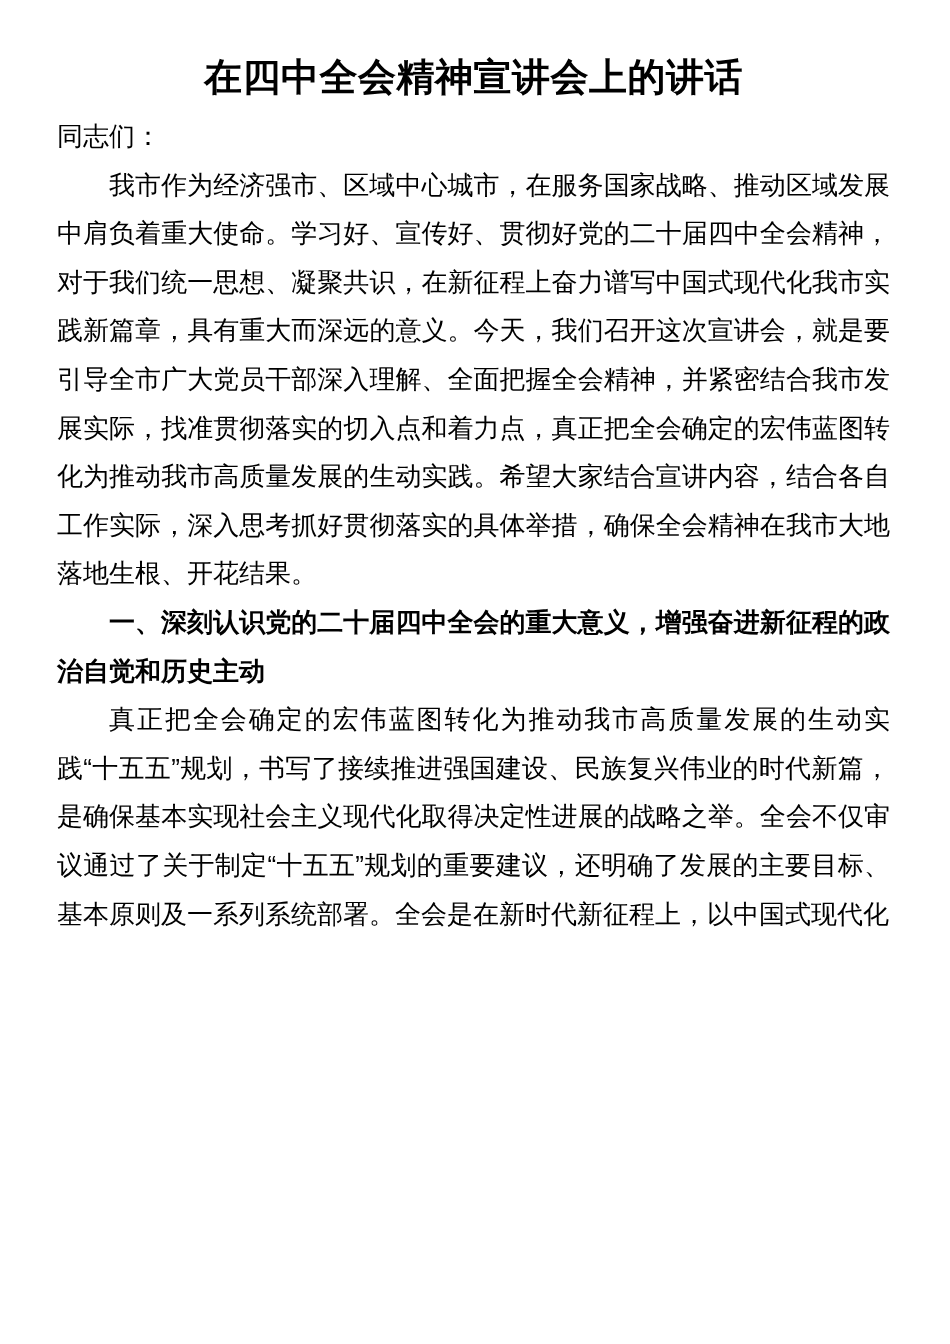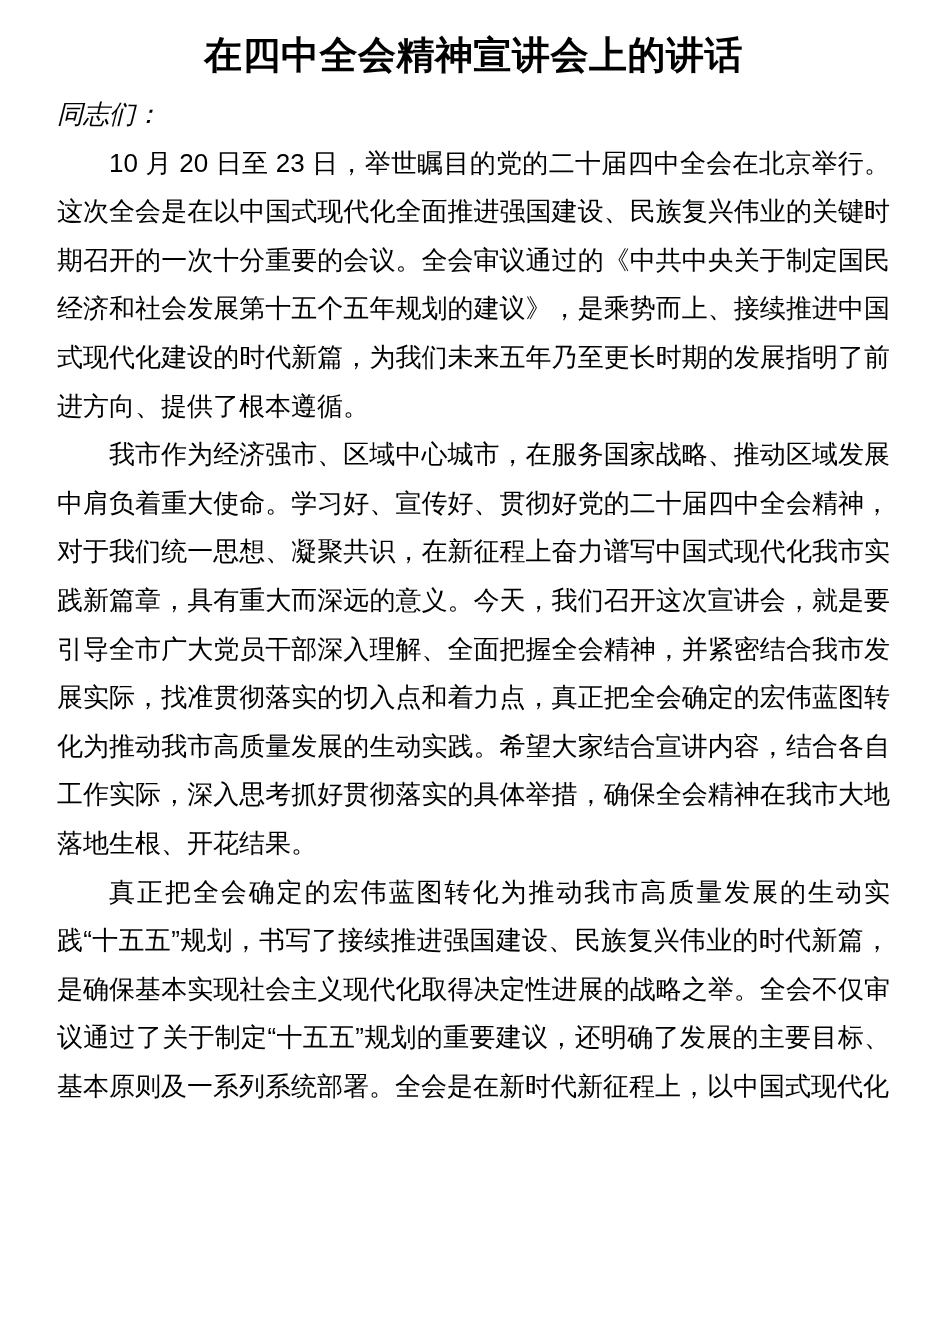--- a/index.html
+++ b/index.html
@@ -6,58 +6,57 @@
     margin: 0;
     padding: 0;
     background: #ffffff;
   }
   .page {
     position: relative;
     width: 950px;
     height: 1344px;
     background: #ffffff;
     box-sizing: border-box;
-    padding: 28px 60px 0 57px;
+    padding: 50px 60px 0 57px;
     overflow: hidden;
     font-family: "Liberation Sans", "DejaVu Sans", sans-serif;
     color: #000000;
   }
   .title {
     margin: 0 0 8px 0;
     font-size: 38px;
     font-weight: 700;
     line-height: 54px;
     text-align: center;
     letter-spacing: 0.5px;
   }
   p {
     margin: 0;
     font-size: 26px;
     line-height: 48.6px;
     text-align: justify;
   }
   p.salutation {
     text-indent: 0;
-    font-style: italic;
   }
   p.body-para {
     text-indent: 2em;
   }
   p.heading-para {
     text-indent: 2em;
     font-weight: 700;
   }
 </style>
 </head>
 <body>
 
 <div class="page">
   <h1 class="title">在四中全会精神宣讲会上的讲话</h1>
 
   <p class="salutation">同志们：</p>
 
-  <p class="body-para">10 月 20 日至 23 日，举世瞩目的党的二十届四中全会在北京举行。这次全会是在以中国式现代化全面推进强国建设、民族复兴伟业的关键时期召开的一次十分重要的会议。全会审议通过的《中共中央关于制定国民经济和社会发展第十五个五年规划的建议》，是乘势而上、接续推进中国式现代化建设的时代新篇，为我们未来五年乃至更长时期的发展指明了前进方向、提供了根本遵循。</p>
 
   <p class="body-para">我市作为经济强市、区域中心城市，在服务国家战略、推动区域发展中肩负着重大使命。学习好、宣传好、贯彻好党的二十届四中全会精神，对于我们统一思想、凝聚共识，在新征程上奋力谱写中国式现代化我市实践新篇章，具有重大而深远的意义。今天，我们召开这次宣讲会，就是要引导全市广大党员干部深入理解、全面把握全会精神，并紧密结合我市发展实际，找准贯彻落实的切入点和着力点，真正把全会确定的宏伟蓝图转化为推动我市高质量发展的生动实践。希望大家结合宣讲内容，结合各自工作实际，深入思考抓好贯彻落实的具体举措，确保全会精神在我市大地落地生根、开花结果。</p>
 
+  <p class="heading-para">一、深刻认识党的二十届四中全会的重大意义，增强奋进新征程的政治自觉和历史主动</p>
 
   <p class="body-para">真正把全会确定的宏伟蓝图转化为推动我市高质量发展的生动实践“十五五”规划，书写了接续推进强国建设、民族复兴伟业的时代新篇，是确保基本实现社会主义现代化取得决定性进展的战略之举。全会不仅审议通过了关于制定“十五五”规划的重要建议，还明确了发展的主要目标、基本原则及一系列系统部署。全会是在新时代新征程上，以中国式现代化</p>
 </div>
 
 </body></html>

